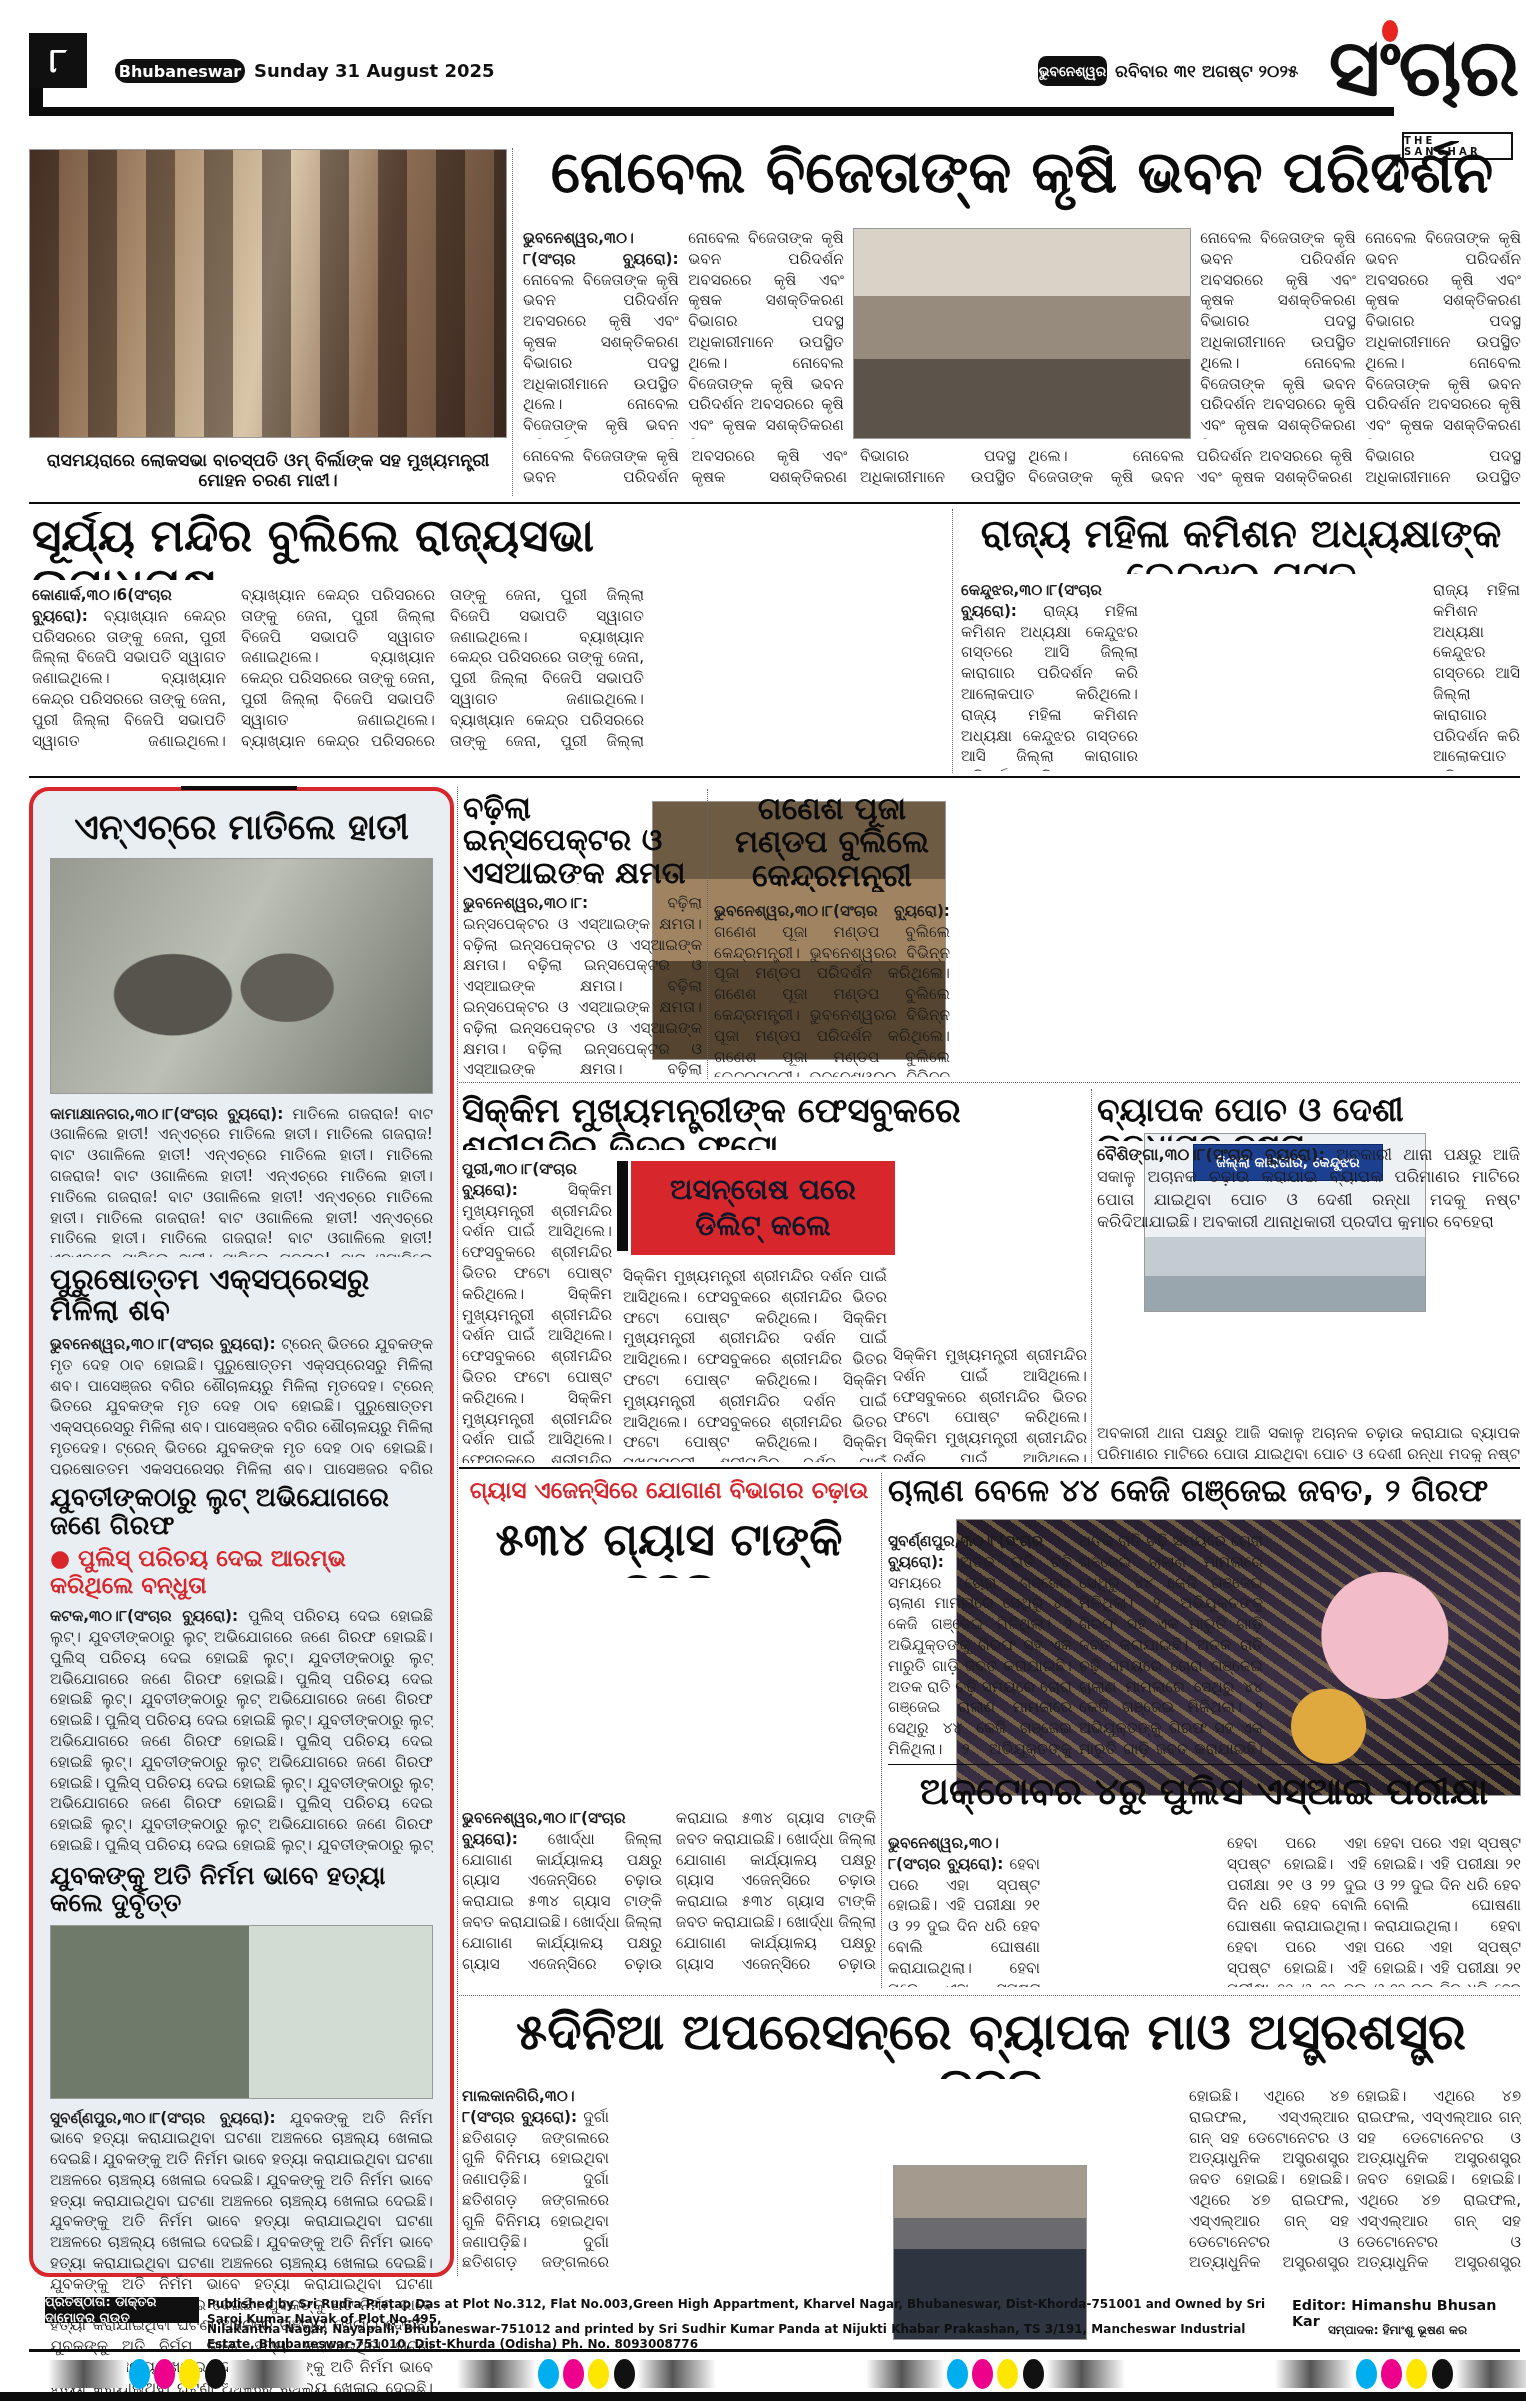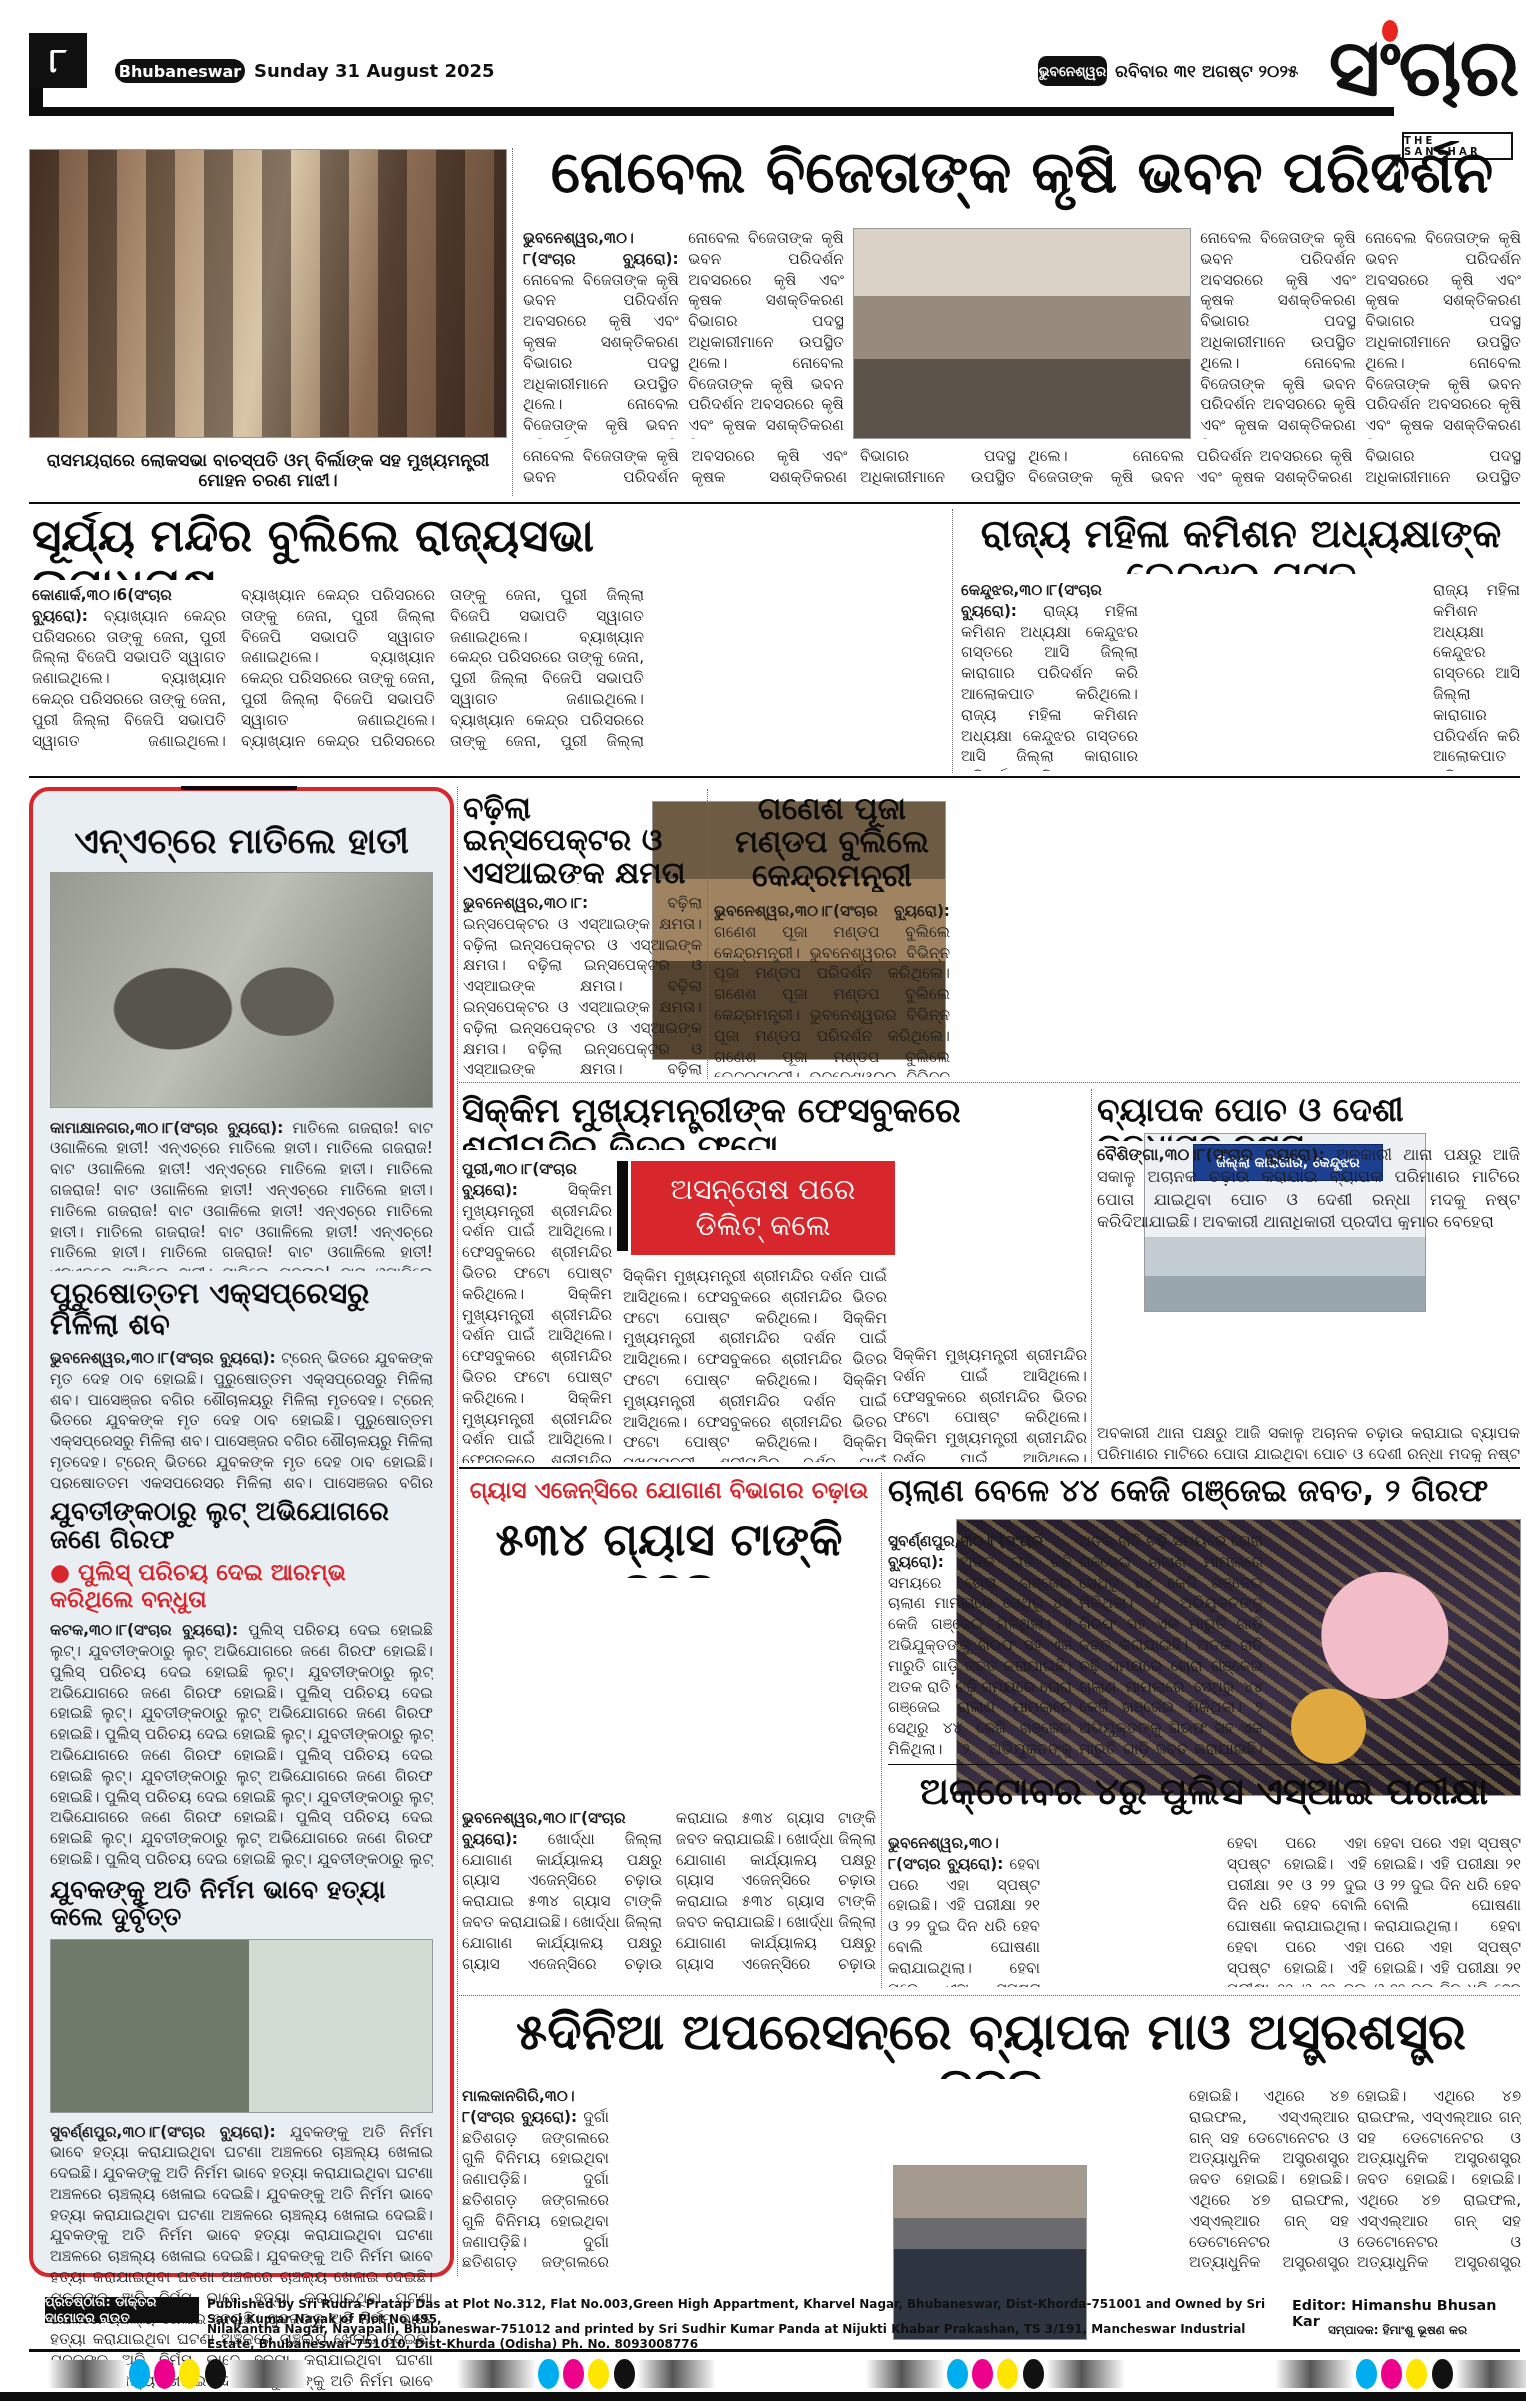--- a/index.html
+++ b/index.html
@@ -9,21 +9,21 @@
 .rule{background:#0c0c0c}
 .dotv{border-left:1.6px dotted #666}
 .doth{border-top:1.6px dotted #666}
 .hd{font-weight:800;color:#0b0b0b;line-height:1.08}
 .ctr{text-align:center}
 .bt{font-size:15.3px;line-height:1.36;text-align:justify;color:#1c1c1c;overflow:hidden}
 .dl{font-weight:bold}
 .photo{position:relative;overflow:hidden;border:0.5px solid #999}
 .cap{font-size:17.4px;font-weight:600;text-align:center;color:#111}
 .pill{background:#101010;color:#fff;display:flex;align-items:center;justify-content:center;font-weight:bold}
-.redbox{background:#d7262c;color:#ffffff;font-weight:400;display:flex;align-items:center;justify-content:center;text-align:center}
+.redbox{background:#d7262c;color:#0f172a;font-weight:700;display:flex;align-items:center;justify-content:center;text-align:center}
 .kicker{color:#d7262c;font-weight:800}
 .panel{background:#e9eef2;border:4.8px solid #d7262c;border-radius:20px}
 .board{position:absolute;background:#1d3f8f;color:#ffffff;display:flex;align-items:center;justify-content:center;font-size:13.7px;font-weight:bold;border:1.6px solid #0d2a66}
 
 .ph-rajbhavan{background:linear-gradient(100deg,#6e4f3a,#a98a6c 25%,#d9c6a8 50%,#8a6b52 72%,#5f4434),repeating-linear-gradient(90deg,rgba(35,22,18,.45) 0 29px,rgba(255,255,255,.08) 29px 58px);background-blend-mode:multiply}
 .ph-meeting{background:linear-gradient(180deg,#d9d2c6 0 32%,#968b7d 32% 62%,#5c544a 62%),repeating-linear-gradient(90deg,rgba(30,30,40,.25) 0 37px,transparent 37px 79px)}
 .ph-konark{background:linear-gradient(180deg,#6e5b44 0 30%,#a08361 30% 62%,#55442f 62%),repeating-linear-gradient(90deg,rgba(245,240,230,.25) 0 24px,transparent 24px 62px)}
 .ph-jail{background:linear-gradient(180deg,#eef1f3 0 58%,#c3ccd1 58% 80%,#9aa6ad 80%)}
 .ph-elephant{background:radial-gradient(ellipse 100px 69px at 32% 58%,#56544d 0 58%,transparent 60%),radial-gradient(ellipse 79px 58px at 62% 55%,#615e56 0 58%,transparent 60%),linear-gradient(120deg,#969a8e,#bcc0b4 45%,#70756a)}
 .ph-ganesh{background:radial-gradient(circle at 76% 42%,#f2bcc9 0 63px,transparent 64px),radial-gradient(circle at 66% 75%,#e0a93f 0 37px,transparent 38px),repeating-linear-gradient(35deg,rgba(210,180,92,.38) 0 4.8px,transparent 4.8px 15px),linear-gradient(160deg,#241c2b,#3a2f44 60%,#1d1722)}
@@ -96,21 +96,21 @@
     <span>ରାଜ୍ୟ ମହିଳା କମିଶନ ଅଧ୍ୟକ୍ଷା କେନ୍ଦୁଝର ଗସ୍ତରେ ଆସି ଜିଲ୍ଲା କାରାଗାର ପରିଦର୍ଶନ କରି ଆଲୋକପାତ କରିଥିଲେ। ରାଜ୍ୟ ମହିଳା କମିଶନ ଅଧ୍ୟକ୍ଷା କେନ୍ଦୁଝର ଗସ୍ତରେ ଆସି ଜିଲ୍ଲା କାରାଗାର ପରିଦର୍ଶନ କରି ଆଲୋକପାତ କରିଥିଲେ। ରାଜ୍ୟ ମହିଳା କମିଶନ ଅଧ୍ୟକ୍ଷା କେନ୍ଦୁଝର ଗସ୍ତରେ ଆସି ଜିଲ୍ଲା କାରାଗାର ପରିଦର୍ଶନ କରି ଆଲୋକପାତ କରିଥିଲେ। ରାଜ୍ୟ ମହିଳା କମିଶନ ଅଧ୍ୟକ୍ଷା କେନ୍ଦୁଝର ଗସ୍ତରେ ଆସି ଜିଲ୍ଲା କାରାଗାର ପରିଦର୍ଶନ କରି ଆଲୋକପାତ କରିଥିଲେ।</span>
   </div>
   <div class="abs photo ph-jail" style="left:1144px;top:585px;width:282px;height:179px">
     <div class="board" style="left:48px;top:9.5px;width:190px;height:37px">ଜିଲ୍ଲା କାରାଗାର, କେନ୍ଦୁଝର</div>
   </div>
   <div class="abs bt" style="left:1433px;top:580px;width:87px;height:191px">ରାଜ୍ୟ ମହିଳା କମିଶନ ଅଧ୍ୟକ୍ଷା କେନ୍ଦୁଝର ଗସ୍ତରେ ଆସି ଜିଲ୍ଲା କାରାଗାର ପରିଦର୍ଶନ କରି ଆଲୋକପାତ କରିଥିଲେ। ରାଜ୍ୟ ମହିଳା କମିଶନ ଅଧ୍ୟକ୍ଷା କେନ୍ଦୁଝର ଗସ୍ତରେ ଆସି ଜିଲ୍ଲା କାରାଗାର ପରିଦର୍ଶନ କରି ଆଲୋକପାତ କରିଥିଲେ। ରାଜ୍ୟ ମହିଳା କମିଶନ ଅଧ୍ୟକ୍ଷା କେନ୍ଦୁଝର ଗସ୍ତରେ ଆସି ଜିଲ୍ଲା କାରାଗାର ପରିଦର୍ଶନ କରି ଆଲୋକପାତ କରିଥିଲେ।</div>
   <div class="abs rule" style="left:29px;top:776px;width:1491px;height:1.6px"></div>
 
   <div class="abs panel" style="left:29px;top:787px;width:425px;height:1490px;padding:13.7px 17px">
     <div class="abs rule" style="left:148px;top:-4.8px;width:116px;height:4.2px"></div>
-    <div class="hd ctr" style="font-size:35px;margin-top:18px">ଏନ୍ଏଚ୍‌ରେ ମାତିଲେ ହାତୀ</div>
+    <div class="hd ctr" style="font-size:35px;margin-top:4px">ଏନ୍ଏଚ୍‌ରେ ମାତିଲେ ହାତୀ</div>
     <div class="photo ph-elephant" style="width:383px;height:236px;margin-top:11.6px"></div>
     <div class="bt" style="height:153px;margin-top:9.5px">
       <b class="dl">କାମାକ୍ଷାନଗର,୩୦।୮(ସଂଚାର ବ୍ୟୁରୋ):</b>
       <span>ମାତିଲେ ଗଜରାଜ! ବାଟ ଓଗାଳିଲେ ହାତୀ! ଏନ୍ଏଚ୍‌ରେ ମାତିଲେ ହାତୀ। ମାତିଲେ ଗଜରାଜ! ବାଟ ଓଗାଳିଲେ ହାତୀ! ଏନ୍ଏଚ୍‌ରେ ମାତିଲେ ହାତୀ। ମାତିଲେ ଗଜରାଜ! ବାଟ ଓଗାଳିଲେ ହାତୀ! ଏନ୍ଏଚ୍‌ରେ ମାତିଲେ ହାତୀ। ମାତିଲେ ଗଜରାଜ! ବାଟ ଓଗାଳିଲେ ହାତୀ! ଏନ୍ଏଚ୍‌ରେ ମାତିଲେ ହାତୀ। ମାତିଲେ ଗଜରାଜ! ବାଟ ଓଗାଳିଲେ ହାତୀ! ଏନ୍ଏଚ୍‌ରେ ମାତିଲେ ହାତୀ। ମାତିଲେ ଗଜରାଜ! ବାଟ ଓଗାଳିଲେ ହାତୀ! ଏନ୍ଏଚ୍‌ରେ ମାତିଲେ ହାତୀ। ମାତିଲେ ଗଜରାଜ! ବାଟ ଓଗାଳିଲେ ହାତୀ! ଏନ୍ଏଚ୍‌ରେ ମାତିଲେ ହାତୀ।</span>
     </div>
     <div class="hd" style="font-size:29px;margin-top:7.4px">ପୁରୁଷୋତ୍ତମ ଏକ୍ସପ୍ରେସରୁ ମିଳିଲା ଶବ</div>
     <div class="bt" style="height:141px;margin-top:7.4px">
       <b class="dl">ଭୁବନେଶ୍ୱର,୩୦।୮(ସଂଚାର ବ୍ୟୁରୋ):</b>
       <span>ଟ୍ରେନ୍ ଭିତରେ ଯୁବକଙ୍କ ମୃତ ଦେହ ଠାବ ହୋଇଛି। ପୁରୁଷୋତ୍ତମ ଏକ୍ସପ୍ରେସରୁ ମିଳିଲା ଶବ। ପାସେଞ୍ଜର ବଗିର ଶୌଚାଳୟରୁ ମିଳିଲା ମୃତଦେହ। ଟ୍ରେନ୍ ଭିତରେ ଯୁବକଙ୍କ ମୃତ ଦେହ ଠାବ ହୋଇଛି। ପୁରୁଷୋତ୍ତମ ଏକ୍ସପ୍ରେସରୁ ମିଳିଲା ଶବ। ପାସେଞ୍ଜର ବଗିର ଶୌଚାଳୟରୁ ମିଳିଲା ମୃତଦେହ। ଟ୍ରେନ୍ ଭିତରେ ଯୁବକଙ୍କ ମୃତ ଦେହ ଠାବ ହୋଇଛି। ପୁରୁଷୋତ୍ତମ ଏକ୍ସପ୍ରେସରୁ ମିଳିଲା ଶବ। ପାସେଞ୍ଜର ବଗିର ଶୌଚାଳୟରୁ ମିଳିଲା ମୃତଦେହ। ଟ୍ରେନ୍ ଭିତରେ ଯୁବକଙ୍କ ମୃତ ଦେହ ଠାବ ହୋଇଛି। ପୁରୁଷୋତ୍ତମ ଏକ୍ସପ୍ରେସରୁ ମିଳିଲା ଶବ। ପାସେଞ୍ଜର ବଗିର ଶୌଚାଳୟରୁ ମିଳିଲା ମୃତଦେହ।</span>
     </div>

